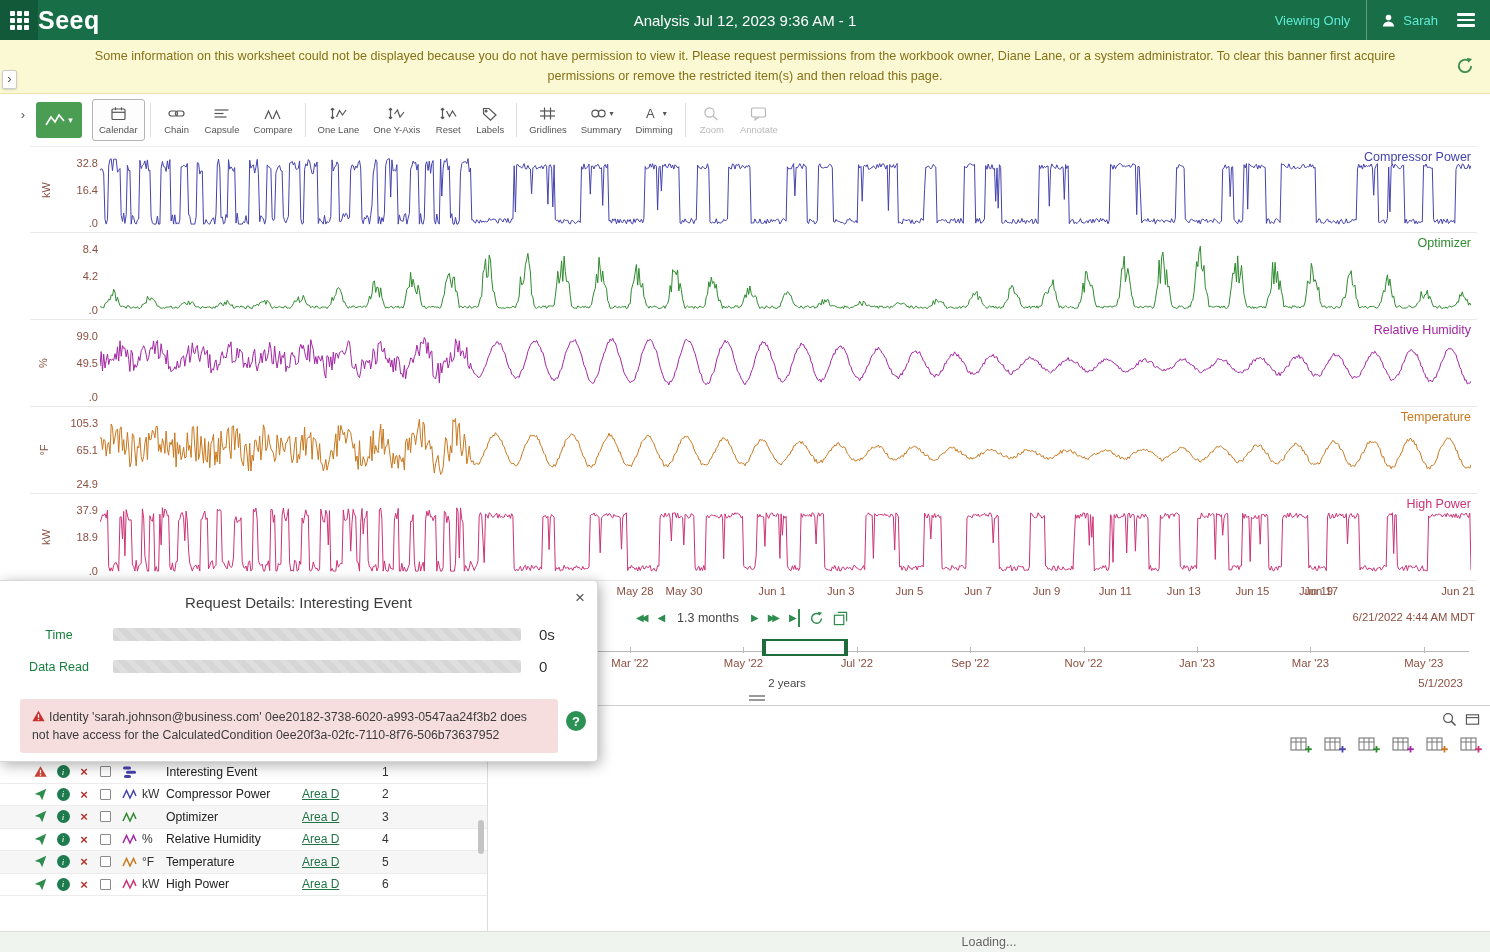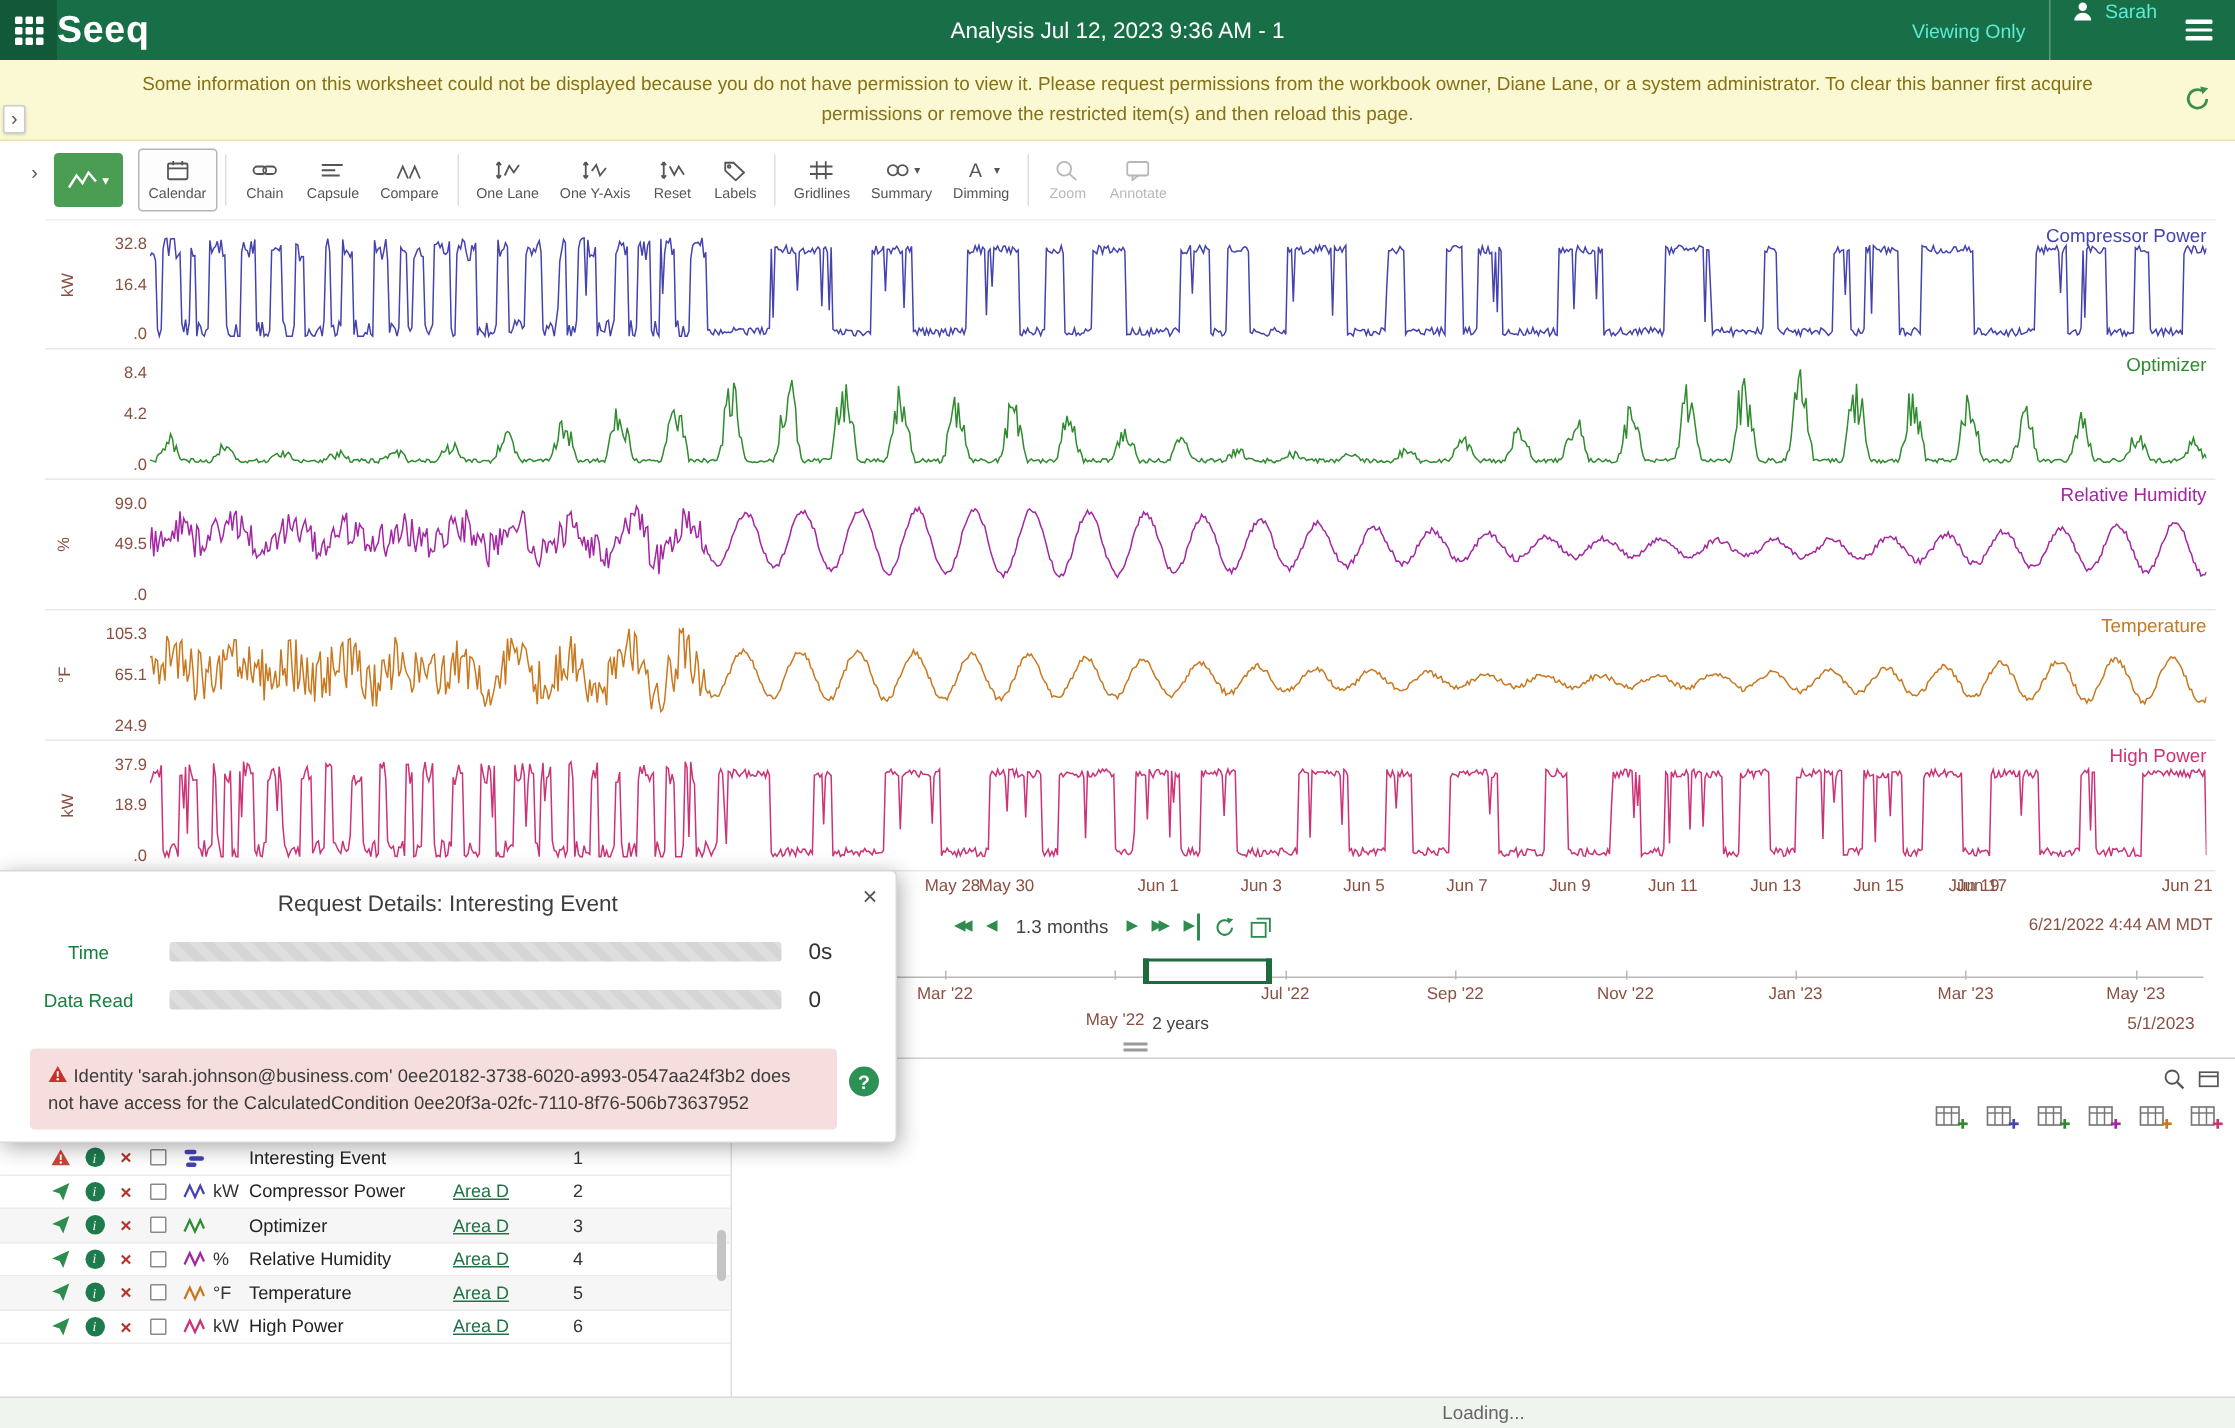--- a/index.html
+++ b/index.html
@@ -9,21 +9,21 @@
 
 
 #navbar{position:absolute;left:0;top:0;width:1490px;height:40px;background:#186F47;display:flex;align-items:center;z-index:40}
 #apps-btn{width:38px;height:40px;background:#12593A;display:flex;align-items:center;justify-content:center;cursor:pointer;flex:0 0 auto}
 .grid9{display:grid;grid-template-columns:repeat(3,5px);grid-gap:2px}
 .grid9 i{width:5px;height:5px;background:#fff;border-radius:1px}
 #logo{color:#fff;font-size:25px;font-weight:bold;letter-spacing:.5px}
 #nav-title{position:absolute;left:50%;transform:translateX(-50%);color:#fff;font-size:15px;white-space:nowrap}
 #nav-right{margin-left:auto;display:flex;align-items:center;height:40px;color:#5eead4;font-size:13px}
 #viewing-only{padding-right:16px;cursor:pointer}
-#user-box{display:flex;gap:7px;border-left:1px solid rgba(255,255,255,.3);padding:0 14px;height:40px;cursor:pointer}
+#user-box{display:flex;align-items:center;gap:7px;border-left:1px solid rgba(255,255,255,.3);padding:0 14px;height:40px;cursor:pointer}
 #user-box svg{width:15px;height:15px}
 #hamburger{display:flex;flex-direction:column;gap:3px;cursor:pointer;padding:5px;margin-right:10px}
 #hamburger i{display:block;width:18px;height:2.5px;background:#fff;border-radius:1px}
 
 
 #banner{position:absolute;left:0;top:40px;width:1490px;height:54px;background:#FBF8D4;border-bottom:1px solid #E9E2AC;display:flex;align-items:center;justify-content:center;z-index:5}
 #banner-text{max-width:1330px;text-align:center;color:#867116;font-size:12.6px;line-height:1.55}
 #banner-refresh{position:absolute;right:14px;top:17px;width:20px;height:20px;cursor:pointer}
 #banner-refresh svg{width:18px;height:18px}
 
@@ -370,21 +370,21 @@
         <span class="tick t2">.0</span>
         <span class="lname" style="color:#CC3377">High Power</span>
         <svg class="plot" viewBox="0 0 1371 86" preserveAspectRatio="none">
           <polyline points="0.0,28.2 1.2,25.1 2.5,20.7 3.7,21.5 5.0,19.7 6.2,24.2 7.5,16.1 8.7,72.6 10.0,77.1 11.2,73.8 12.5,77.1 13.7,71.3 15.0,68.9 16.2,68.7 17.5,72.0 18.7,77.1 20.0,23.1 21.2,22.8 22.5,45.0 23.7,17.4 24.9,61.8 26.2,15.7 27.4,21.1 28.7,26.1 29.9,26.0 31.2,25.9 32.4,71.0 33.7,72.3 34.9,77.1 36.2,66.3 37.4,77.1 38.7,72.1 39.9,70.7 41.2,69.1 42.4,14.9 43.7,24.2 44.9,61.9 46.2,69.8 47.4,77.1 48.7,77.1 49.9,21.8 51.1,25.7 52.4,27.4 53.6,19.7 54.9,77.1 56.1,72.6 57.4,77.1 58.6,77.1 59.9,20.2 61.1,50.8 62.4,13.7 63.6,23.4 64.9,15.1 66.1,16.3 67.4,21.8 68.6,21.4 69.9,72.9 71.1,75.9 72.4,68.9 73.6,76.5 74.8,77.1 76.1,67.8 77.3,67.4 78.6,26.6 79.8,25.3 81.1,19.5 82.3,18.5 83.6,23.8 84.8,46.7 86.1,17.1 87.3,27.2 88.6,56.9 89.8,69.5 91.1,72.8 92.3,77.1 93.6,73.6 94.8,71.8 96.1,71.1 97.3,74.8 98.6,71.0 99.8,77.1 101.0,25.4 102.3,24.9 103.5,20.1 104.8,17.1 106.0,25.6 107.3,23.9 108.5,74.8 109.8,71.7 111.0,67.8 112.3,66.7 113.5,74.8 114.8,72.4 116.0,71.2 117.3,15.2 118.5,17.0 119.8,15.4 121.0,16.9 122.3,67.7 123.5,68.2 124.7,71.0 126.0,73.6 127.2,74.9 128.5,66.7 129.7,71.6 131.0,73.5 132.2,72.4 133.5,62.9 134.7,26.9 136.0,22.7 137.2,28.8 138.5,26.7 139.7,26.8 141.0,23.7 142.2,67.5 143.5,73.0 144.7,74.3 146.0,72.0 147.2,77.1 148.5,68.4 149.7,66.8 150.9,77.1 152.2,75.1 153.4,15.1 154.7,17.8 155.9,14.0 157.2,25.9 158.4,66.5 159.7,70.2 160.9,71.6 162.2,70.1 163.4,76.8 164.7,77.1 165.9,70.6 167.2,71.1 168.4,66.8 169.7,76.6 170.9,15.7 172.2,15.6 173.4,28.4 174.6,20.9 175.9,77.1 177.1,76.7 178.4,69.6 179.6,70.9 180.9,70.0 182.1,21.3 183.4,14.0 184.6,23.3 185.9,27.0 187.1,22.4 188.4,14.8 189.6,68.7 190.9,77.1 192.1,76.2 193.4,77.1 194.6,66.3 195.9,67.3 197.1,77.1 198.4,76.0 199.6,67.0 200.8,70.3 202.1,24.1 203.3,29.2 204.6,22.0 205.8,15.9 207.1,21.4 208.3,21.3 209.6,76.3 210.8,77.1 212.1,75.0 213.3,67.9 214.6,72.7 215.8,74.7 217.1,74.2 218.3,77.1 219.6,75.0 220.8,15.1 222.1,21.8 223.3,27.7 224.5,28.1 225.8,16.2 227.0,20.1 228.3,50.9 229.5,16.6 230.8,77.1 232.0,74.4 233.3,77.1 234.5,77.1 235.8,77.1 237.0,66.4 238.3,73.2 239.5,70.8 240.8,69.3 242.0,70.0 243.3,15.9 244.5,26.0 245.8,26.5 247.0,25.1 248.3,14.9 249.5,22.1 250.7,57.2 252.0,28.6 253.2,15.3 254.5,21.1 255.7,21.8 257.0,67.8 258.2,68.4 259.5,77.1 260.7,28.6 262.0,14.5 263.2,40.1 264.5,24.5 265.7,23.5 267.0,17.1 268.2,66.5 269.5,73.0 270.7,73.5 272.0,77.1 273.2,72.4 274.4,72.6 275.7,70.5 276.9,76.9 278.2,73.3 279.4,15.7 280.7,14.0 281.9,25.1 283.2,77.1 284.4,66.9 285.7,75.5 286.9,77.1 288.2,77.1 289.4,69.8 290.7,74.5 291.9,74.5 293.2,75.6 294.4,26.0 295.7,19.4 296.9,24.9 298.2,14.4 299.4,77.1 300.6,77.1 301.9,69.3 303.1,77.1 304.4,73.0 305.6,77.1 306.9,77.1 308.1,73.7 309.4,70.1 310.6,27.5 311.9,27.4 313.1,20.7 314.4,67.9 315.6,77.1 316.9,77.1 318.1,77.1 319.4,67.8 320.6,77.1 321.9,72.0 323.1,68.2 324.3,77.1 325.6,25.8 326.8,17.1 328.1,21.9 329.3,16.1 330.6,23.0 331.8,22.6 333.1,26.7 334.3,22.9 335.6,21.1 336.8,77.1 338.1,67.1 339.3,72.3 340.6,77.1 341.8,77.1 343.1,73.2 344.3,17.3 345.6,18.4 346.8,28.7 348.1,22.1 349.3,27.8 350.5,77.1 351.8,77.1 353.0,77.1 354.3,77.1 355.5,69.6 356.8,13.8 358.0,17.8 359.3,64.0 360.5,13.9 361.8,25.4 363.0,28.8 364.3,77.1 365.5,71.5 366.8,73.9 368.0,77.1 369.3,73.8 370.5,67.2 371.8,70.1 373.0,73.1 374.2,76.4 375.5,73.3 376.7,71.3 378.0,66.9 379.2,22.2 380.5,18.7 381.7,21.7 383.0,46.1 384.2,68.6 385.5,20.2 386.7,20.8 388.0,24.2 389.2,18.9 390.5,19.7 391.7,22.0 393.0,23.6 394.2,21.9 395.5,20.9 396.7,19.0 398.0,24.1 399.2,20.2 400.4,23.3 401.7,22.4 402.9,23.4 404.2,23.2 405.4,20.1 406.7,21.3 407.9,23.0 409.2,20.8 410.4,24.4 411.7,19.7 412.9,22.6 414.2,74.5 415.4,76.9 416.7,75.2 417.9,76.8 419.2,74.8 420.4,72.3 421.7,76.8 422.9,75.8 424.1,72.5 425.4,71.3 426.6,75.8 427.9,72.3 429.1,73.8 430.4,76.7 431.6,71.2 432.9,73.8 434.1,74.4 435.4,72.0 436.6,72.2 437.9,74.6 439.1,76.1 440.4,72.9 441.6,75.1 442.9,22.9 444.1,22.4 445.4,21.4 446.6,24.0 447.9,22.3 449.1,55.6 450.3,24.0 451.6,20.6 452.8,21.7 454.1,23.1 455.3,76.8 456.6,73.7 457.8,75.1 459.1,73.2 460.3,77.0 461.6,75.8 462.8,76.2 464.1,71.3 465.3,74.2 466.6,73.9 467.8,73.0 469.1,75.6 470.3,74.1 471.6,74.2 472.8,76.4 474.0,73.3 475.3,73.8 476.5,71.7 477.8,73.8 479.0,73.4 480.3,74.6 481.5,75.9 482.8,72.3 484.0,75.0 485.3,74.7 486.5,74.5 487.8,74.4 489.0,73.0 490.3,21.6 491.5,20.5 492.8,20.7 494.0,18.9 495.3,22.0 496.5,20.6 497.8,22.3 499.0,23.2 500.2,58.8 501.5,23.9 502.7,22.4 504.0,21.1 505.2,20.9 506.5,19.5 507.7,21.9 509.0,19.6 510.2,20.1 511.5,22.9 512.7,24.0 514.0,20.4 515.2,22.0 516.5,22.2 517.7,22.4 519.0,22.7 520.2,23.7 521.5,55.2 522.7,23.8 523.9,20.5 525.2,20.3 526.4,18.8 527.7,76.5 528.9,73.2 530.2,74.1 531.4,71.4 532.7,73.5 533.9,73.6 535.2,75.6 536.4,73.7 537.7,77.0 538.9,72.8 540.2,76.5 541.4,73.6 542.7,71.6 543.9,75.0 545.2,74.5 546.4,71.9 547.7,73.7 548.9,73.2 550.1,71.3 551.4,77.0 552.6,76.1 553.9,74.2 555.1,76.7 556.4,76.9 557.6,71.6 558.9,72.2 560.1,23.1 561.4,20.2 562.6,21.4 563.9,23.3 565.1,19.0 566.4,22.4 567.6,21.6 568.9,19.4 570.1,23.8 571.4,47.0 572.6,19.0 573.8,19.2 575.1,18.7 576.3,23.6 577.6,19.2 578.8,24.0 580.1,23.2 581.3,22.3 582.6,23.6 583.8,50.9 585.1,20.6 586.3,20.8 587.6,22.8 588.8,24.4 590.1,23.1 591.3,19.7 592.6,20.3 593.8,22.4 595.1,73.0 596.3,76.5 597.6,74.4 598.8,72.2 600.0,76.5 601.3,73.6 602.5,76.6 603.8,71.4 605.0,76.1 606.3,22.9 607.5,21.5 608.8,23.9 610.0,22.2 611.3,20.8 612.5,21.2 613.8,21.7 615.0,21.5 616.3,22.7 617.5,22.3 618.8,24.1 620.0,23.3 621.3,20.3 622.5,24.1 623.7,64.8 625.0,19.8 626.2,23.8 627.5,23.8 628.7,21.5 630.0,23.4 631.2,22.1 632.5,19.2 633.7,21.0 635.0,18.7 636.2,20.2 637.5,18.8 638.7,20.3 640.0,20.9 641.2,23.8 642.5,22.3 643.7,71.8 645.0,73.7 646.2,73.5 647.5,75.4 648.7,73.1 649.9,72.2 651.2,74.9 652.4,75.7 653.7,75.0 654.9,72.7 656.2,61.1 657.4,20.3 658.7,23.2 659.9,20.5 661.2,22.9 662.4,22.4 663.7,23.0 664.9,52.3 666.2,18.8 667.4,21.8 668.7,24.4 669.9,20.9 671.2,19.1 672.4,19.1 673.6,22.0 674.9,21.4 676.1,22.6 677.4,19.6 678.6,20.4 679.9,64.4 681.1,19.8 682.4,41.2 683.6,21.7 684.9,24.1 686.1,22.4 687.4,71.8 688.6,74.6 689.9,76.3 691.1,76.5 692.4,71.8 693.6,75.3 694.9,71.3 696.1,75.7 697.4,73.8 698.6,76.6 699.8,73.8 701.1,19.6 702.3,23.3 703.6,19.9 704.8,21.6 706.1,22.0 707.3,21.0 708.6,22.0 709.8,20.3 711.1,22.8 712.3,18.7 713.6,19.8 714.8,23.0 716.1,50.0 717.3,22.9 718.6,18.8 719.8,22.2 721.1,20.1 722.3,19.3 723.5,20.2 724.8,73.4 726.0,75.0 727.3,75.5 728.5,76.0 729.8,75.9 731.0,77.1 732.3,72.8 733.5,74.6 734.8,71.4 736.0,75.2 737.3,76.8 738.5,72.4 739.8,77.0 741.0,76.8 742.3,73.2 743.5,73.1 744.8,75.6 746.0,75.1 747.3,72.9 748.5,74.5 749.7,73.5 751.0,74.4 752.2,76.2 753.5,71.8 754.7,71.4 756.0,73.6 757.2,74.0 758.5,75.0 759.7,75.8 761.0,75.9 762.2,73.9 763.5,71.5 764.7,75.6 766.0,21.8 767.2,20.6 768.5,18.8 769.7,20.7 771.0,20.9 772.2,21.5 773.4,64.5 774.7,19.7 775.9,20.9 777.2,22.1 778.4,20.5 779.7,20.6 780.9,20.6 782.2,20.6 783.4,21.6 784.7,19.7 785.9,21.7 787.2,20.7 788.4,22.2 789.7,23.2 790.9,20.1 792.2,20.5 793.4,22.9 794.7,55.9 795.9,18.9 797.2,20.1 798.4,23.0 799.6,73.1 800.9,71.8 802.1,76.2 803.4,72.4 804.6,73.4 805.9,76.7 807.1,75.9 808.4,71.3 809.6,73.8 810.9,74.0 812.1,75.7 813.4,73.3 814.6,73.7 815.9,71.9 817.1,75.9 818.4,72.1 819.6,72.5 820.9,72.8 822.1,71.3 823.3,72.9 824.6,19.0 825.8,22.2 827.1,24.0 828.3,19.8 829.6,23.5 830.8,45.0 832.1,21.3 833.3,23.7 834.6,19.5 835.8,23.5 837.1,22.2 838.3,20.7 839.6,23.5 840.8,22.3 842.1,74.4 843.3,75.0 844.6,74.6 845.8,72.9 847.1,74.2 848.3,74.3 849.5,76.2 850.8,75.8 852.0,71.3 853.3,72.9 854.5,74.6 855.8,73.3 857.0,75.6 858.3,76.1 859.5,71.7 860.8,72.3 862.0,71.2 863.3,72.7 864.5,74.4 865.8,74.3 867.0,24.2 868.3,21.8 869.5,22.3 870.8,22.7 872.0,23.9 873.2,20.6 874.5,21.0 875.7,20.2 877.0,21.9 878.2,20.0 879.5,22.9 880.7,21.6 882.0,21.0 883.2,20.7 884.5,19.4 885.7,21.7 887.0,20.8 888.2,22.3 889.5,19.0 890.7,19.1 892.0,23.6 893.2,49.0 894.5,24.4 895.7,24.1 897.0,21.3 898.2,22.0 899.4,74.7 900.7,73.4 901.9,76.0 903.2,76.8 904.4,75.6 905.7,76.3 906.9,73.1 908.2,73.2 909.4,73.8 910.7,71.3 911.9,77.0 913.2,74.4 914.4,72.7 915.7,76.3 916.9,76.0 918.2,71.9 919.4,72.3 920.7,72.5 921.9,73.0 923.1,72.6 924.4,76.4 925.6,76.3 926.9,75.8 928.1,76.4 929.4,72.8 930.6,19.0 931.9,19.9 933.1,22.1 934.4,23.5 935.6,23.7 936.9,23.1 938.1,18.8 939.4,21.1 940.6,21.7 941.9,24.2 943.1,23.3 944.4,21.5 945.6,72.0 946.9,72.7 948.1,75.2 949.3,74.5 950.6,75.4 951.8,76.2 953.1,72.2 954.3,72.1 955.6,76.6 956.8,76.8 958.1,71.8 959.3,74.8 960.6,75.4 961.8,75.7 963.1,72.8 964.3,75.1 965.6,75.8 966.8,75.8 968.1,75.1 969.3,74.5 970.6,76.1 971.8,72.1 973.0,75.3 974.3,44.1 975.5,20.7 976.8,24.3 978.0,20.9 979.3,24.3 980.5,20.1 981.8,22.5 983.0,18.9 984.3,19.0 985.5,24.2 986.8,19.3 988.0,19.9 989.3,51.3 990.5,20.7 991.8,43.3 993.0,22.6 994.3,76.8 995.5,75.2 996.8,74.6 998.0,75.3 999.2,74.7 1000.5,73.3 1001.7,74.5 1003.0,71.7 1004.2,73.6 1005.5,71.5 1006.7,76.1 1008.0,76.5 1009.2,72.0 1010.5,20.7 1011.7,22.5 1013.0,68.3 1014.2,20.6 1015.5,23.7 1016.7,20.2 1018.0,23.9 1019.2,23.7 1020.5,23.7 1021.7,21.9 1022.9,22.9 1024.2,19.4 1025.4,22.5 1026.7,59.0 1027.9,20.3 1029.2,18.9 1030.4,24.0 1031.7,20.7 1032.9,20.3 1034.2,21.2 1035.4,57.2 1036.7,24.3 1037.9,21.5 1039.2,24.0 1040.4,24.4 1041.7,20.4 1042.9,20.7 1044.2,23.2 1045.4,20.1 1046.7,22.8 1047.9,23.9 1049.1,75.3 1050.4,71.4 1051.6,76.7 1052.9,74.3 1054.1,75.9 1055.4,73.9 1056.6,75.9 1057.9,77.0 1059.1,74.6 1060.4,21.3 1061.6,24.5 1062.9,23.7 1064.1,22.3 1065.4,19.1 1066.6,21.5 1067.9,20.2 1069.1,24.4 1070.4,20.4 1071.6,20.4 1072.8,19.8 1074.1,22.5 1075.3,19.5 1076.6,18.8 1077.8,20.0 1079.1,20.8 1080.3,72.4 1081.6,73.6 1082.8,75.3 1084.1,71.4 1085.3,74.2 1086.6,71.9 1087.8,72.6 1089.1,76.9 1090.3,76.4 1091.6,71.8 1092.8,74.9 1094.1,72.2 1095.3,71.5 1096.6,74.5 1097.8,24.2 1099.0,24.3 1100.3,24.5 1101.5,18.9 1102.8,21.9 1104.0,23.4 1105.3,22.9 1106.5,21.9 1107.8,23.7 1109.0,19.1 1110.3,21.7 1111.5,20.8 1112.8,19.4 1114.0,21.0 1115.3,65.4 1116.5,19.4 1117.8,21.0 1119.0,19.9 1120.3,22.4 1121.5,20.8 1122.7,41.2 1124.0,24.4 1125.2,20.5 1126.5,19.4 1127.7,19.8 1129.0,76.0 1130.2,75.8 1131.5,76.0 1132.7,72.2 1134.0,71.9 1135.2,71.8 1136.5,73.6 1137.7,71.4 1139.0,75.6 1140.2,72.1 1141.5,71.8 1142.7,19.4 1144.0,24.4 1145.2,20.1 1146.5,23.4 1147.7,22.9 1148.9,22.4 1150.2,67.5 1151.4,23.5 1152.7,24.4 1153.9,24.2 1155.2,21.5 1156.4,24.3 1157.7,24.3 1158.9,21.5 1160.2,50.2 1161.4,20.7 1162.7,20.6 1163.9,20.4 1165.2,22.8 1166.4,20.1 1167.7,22.6 1168.9,73.8 1170.2,76.2 1171.4,72.1 1172.6,76.3 1173.9,76.9 1175.1,74.3 1176.4,72.8 1177.6,76.2 1178.9,72.0 1180.1,73.1 1181.4,72.4 1182.6,24.5 1183.9,21.5 1185.1,21.3 1186.4,23.6 1187.6,19.4 1188.9,23.0 1190.1,18.8 1191.4,21.8 1192.6,23.7 1193.9,22.0 1195.1,21.6 1196.4,19.2 1197.6,23.6 1198.8,20.9 1200.1,20.5 1201.3,20.4 1202.6,22.6 1203.8,22.5 1205.1,24.1 1206.3,23.6 1207.6,21.1 1208.8,74.0 1210.1,71.4 1211.3,73.5 1212.6,75.4 1213.8,74.9 1215.1,72.3 1216.3,76.3 1217.6,76.4 1218.8,71.6 1220.1,74.4 1221.3,73.2 1222.5,73.5 1223.8,72.8 1225.0,73.3 1226.3,76.7 1227.5,22.7 1228.8,19.0 1230.0,24.5 1231.3,23.8 1232.5,20.1 1233.8,24.0 1235.0,23.3 1236.3,19.2 1237.5,22.7 1238.8,20.7 1240.0,19.8 1241.3,22.0 1242.5,20.0 1243.8,23.7 1245.0,23.5 1246.3,19.7 1247.5,49.8 1248.7,24.4 1250.0,20.5 1251.2,19.5 1252.5,23.0 1253.7,21.5 1255.0,24.5 1256.2,23.0 1257.5,19.4 1258.7,21.3 1260.0,76.0 1261.2,73.2 1262.5,75.1 1263.7,73.0 1265.0,71.4 1266.2,73.6 1267.5,76.0 1268.7,74.0 1270.0,74.5 1271.2,74.7 1272.4,76.7 1273.7,73.7 1274.9,76.8 1276.2,76.7 1277.4,74.0 1278.7,73.8 1279.9,73.1 1281.2,76.1 1282.4,74.7 1283.7,71.9 1284.9,71.4 1286.2,72.8 1287.4,23.0 1288.7,21.4 1289.9,19.6 1291.2,21.1 1292.4,18.8 1293.7,59.6 1294.9,20.9 1296.2,20.9 1297.4,71.6 1298.6,75.0 1299.9,75.6 1301.1,74.0 1302.4,72.9 1303.6,76.5 1304.9,73.6 1306.1,71.3 1307.4,76.7 1308.6,71.8 1309.9,72.3 1311.1,71.7 1312.4,74.0 1313.6,73.3 1314.9,73.3 1316.1,71.3 1317.4,73.7 1318.6,76.8 1319.9,76.7 1321.1,74.2 1322.3,71.8 1323.6,76.7 1324.8,76.1 1326.1,76.7 1327.3,76.8 1328.6,22.0 1329.8,23.6 1331.1,22.2 1332.3,20.2 1333.6,22.0 1334.8,22.1 1336.1,20.0 1337.3,21.3 1338.6,19.9 1339.8,20.3 1341.1,21.0 1342.3,23.0 1343.6,21.0 1344.8,19.9 1346.1,22.8 1347.3,19.0 1348.5,21.3 1349.8,22.4 1351.0,20.4 1352.3,23.5 1353.5,20.1 1354.8,23.4 1356.0,19.7 1357.3,23.8 1358.5,21.5 1359.8,24.4 1361.0,19.8 1362.3,19.6 1363.5,21.0 1364.8,20.7 1366.0,19.0 1367.3,21.4 1368.5,23.5 1369.8,19.2 1371.0,76.1 " fill="none" stroke="#CC3377" stroke-width="1"></polyline>
         </svg>
       </div>
     </div>
 
   <div id="x-axis">
       <span class="xl" style="left: 575px;">May 28</span>
-      <span class="xl" style="left: 611px;">May 30</span>
+      <span class="xl" style="left: 624px;">May 30</span>
       <span class="xl" style="left: 712.2px;">Jun 1</span>
       <span class="xl" style="left: 780.8px;">Jun 3</span>
       <span class="xl" style="left: 849.4px;">Jun 5</span>
       <span class="xl" style="left: 918px;">Jun 7</span>
       <span class="xl" style="left: 986.6px;">Jun 9</span>
       <span class="xl" style="left: 1055.2px;">Jun 11</span>
       <span class="xl" style="left: 1123.8px;">Jun 13</span>
       <span class="xl" style="left: 1192.4px;">Jun 15</span>
       <span class="xl" style="left: 1261px;">Jun 17</span>
       <span class="xl" style="left: 1256px;">Jun 19</span>
@@ -414,21 +414,21 @@
     </div>
     <span id="end-timestamp">6/21/2022 4:44 AM MDT</span>
   </div>
 
   <div id="timeline">
     <div id="tl-base"></div>
     <div id="tl-ticks">
         <div class="tl-tick" style="left: 600px;"></div>
         <span class="tl-label" style="left: 568px;">Mar '22</span>
         <div class="tl-tick" style="left: 713.4px;"></div>
-        <span class="tl-label" style="left: 681.4px; margin-top: 17px;">May '22</span>
+        <span class="tl-label" style="left: 681.4px;">May '22</span>
         <div class="tl-tick" style="left: 826.8px;"></div>
         <span class="tl-label" style="left: 794.8px;">Jul '22</span>
         <div class="tl-tick" style="left: 940.2px;"></div>
         <span class="tl-label" style="left: 908.2px;">Sep '22</span>
         <div class="tl-tick" style="left: 1053.6px;"></div>
         <span class="tl-label" style="left: 1021.6px;">Nov '22</span>
         <div class="tl-tick" style="left: 1167px;"></div>
         <span class="tl-label" style="left: 1135px;">Jan '23</span>
         <div class="tl-tick" style="left: 1280.4px;"></div>
         <span class="tl-label" style="left: 1248.4px;">Mar '23</span>

